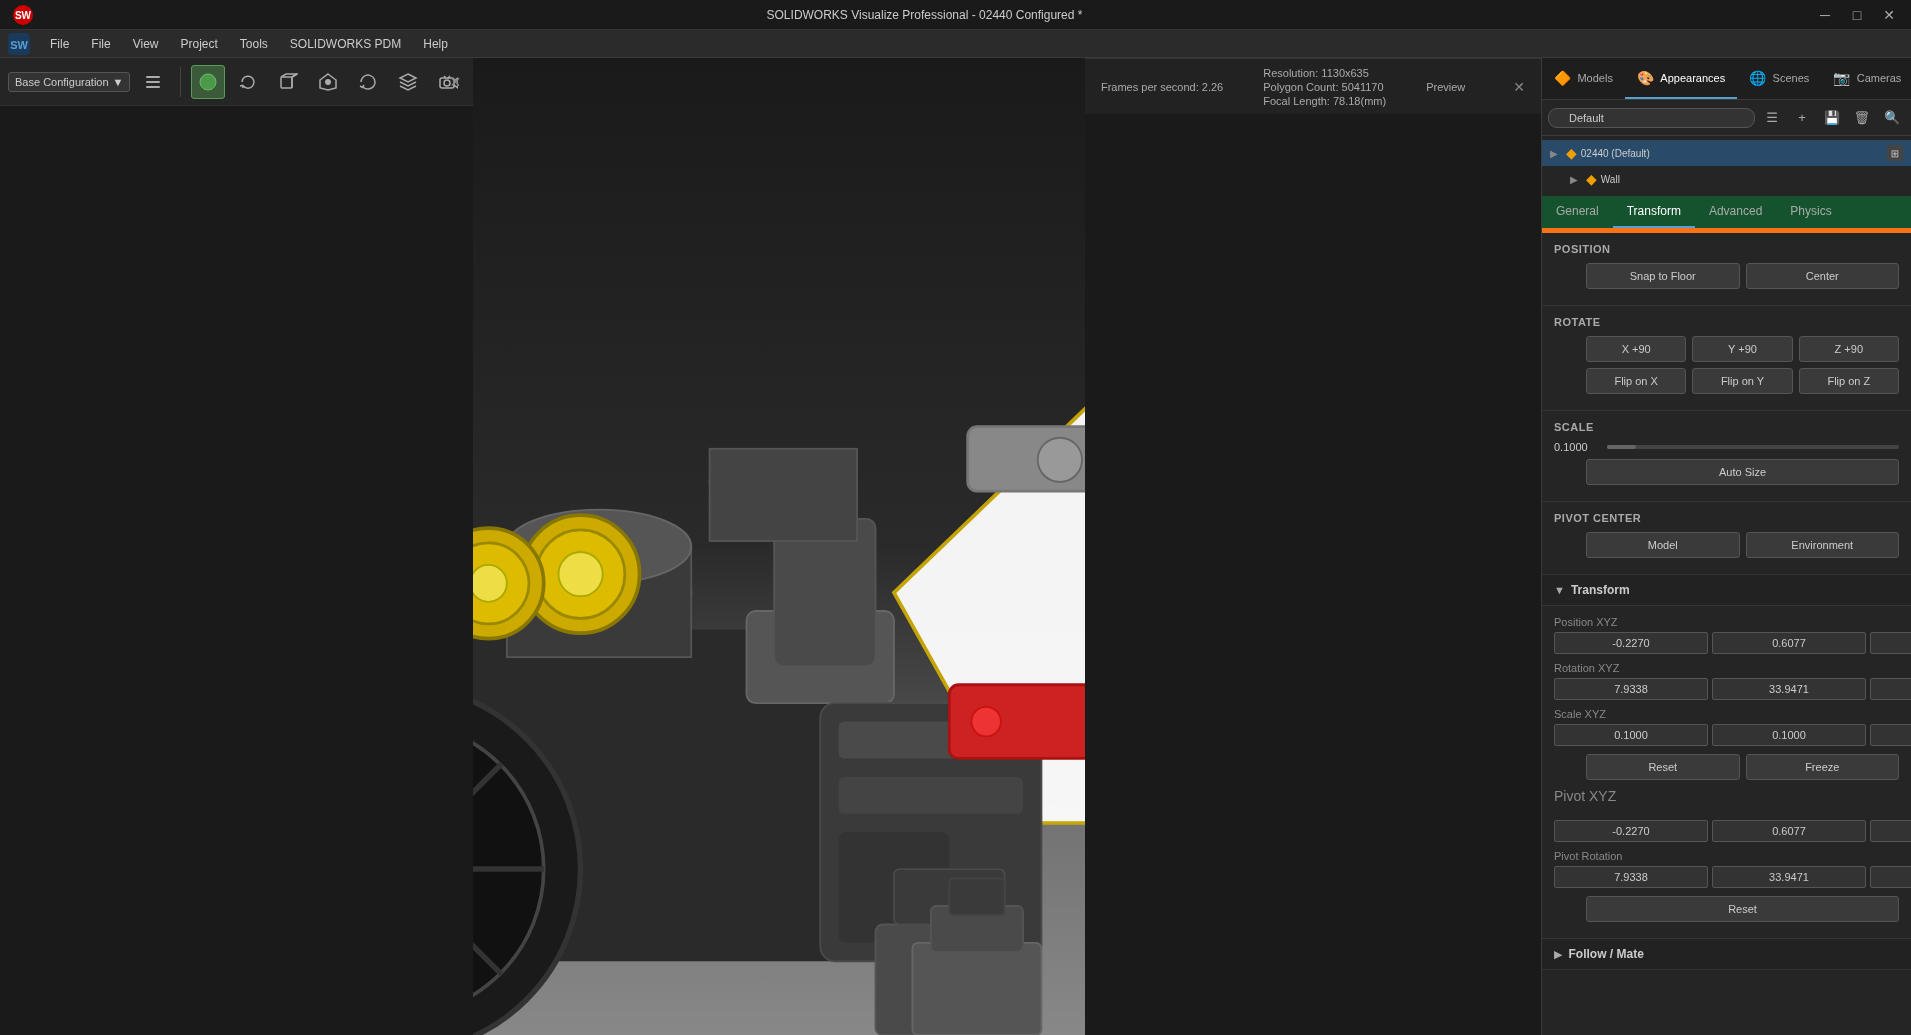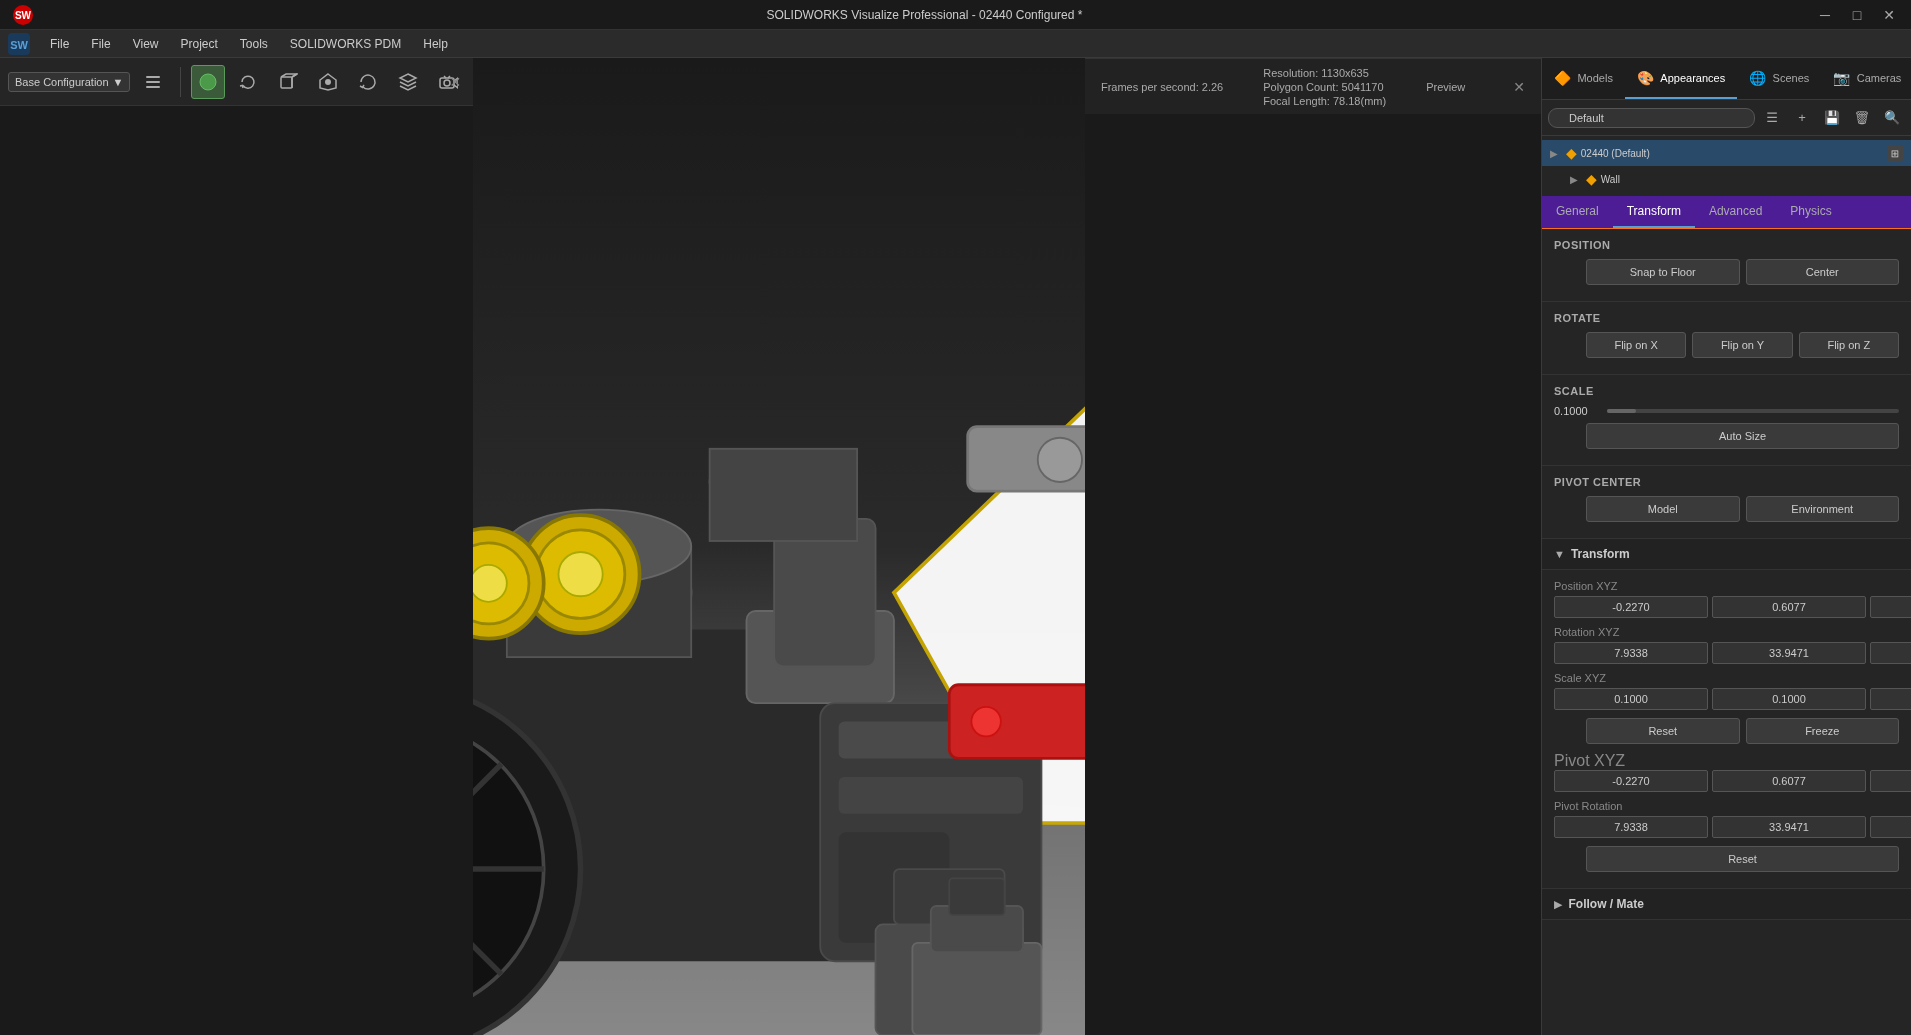--- a/index.html
+++ b/index.html
@@ -291,22 +291,22 @@
     
     #properties-panel {
       flex: 1;
       overflow-y: auto;
       background: #252525;
     }
 
     
     #property-tabs {
       display: flex;
-      background: #4c1d95;
-      border-bottom: 1px solid #f97316;
+      background: #14532d;
+      border-bottom: 5px solid #f97316;
     }
     .property-tab {
       padding: 8px 14px;
       cursor: pointer;
       font-size: 12px;
       color: #aaa;
       border-bottom: 2px solid transparent;
     }
     .property-tab.active {
       color: #fff;
@@ -673,20 +673,25 @@
         <div class="prop-section-title">Position</div>
         <div class="prop-row">
           <button class="prop-btn">Snap to Floor</button>
           <button class="prop-btn">Center</button>
         </div>
       </div>
 
       <div class="prop-section">
         <div class="prop-section-title">Rotate</div>
         <div class="prop-row">
+          <button class="prop-btn">X +90</button>
+          <button class="prop-btn">Y +90</button>
+          <button class="prop-btn">Z +90</button>
+        </div>
+        <div class="prop-row">
           <button class="prop-btn">Flip on X</button>
           <button class="prop-btn">Flip on Y</button>
           <button class="prop-btn">Flip on Z</button>
         </div>
       </div>
 
       <div class="prop-section">
         <div class="prop-section-title">Scale</div>
         <div class="scale-row">
           <span class="scale-value">0.1000</span>
@@ -740,21 +745,21 @@
             <input class="prop-input" type="text" value="0.1000" style="">
           </div>
         </div>
 
         <div class="prop-row">
           <button class="prop-btn">Reset</button>
           <button class="prop-btn">Freeze</button>
         </div>
 
         <div style="margin-bottom:8px;margin-top:8px;">
-          <div style="font-size:16px;color:#888;margin-bottom:0;">Pivot XYZ</div>
+          <div style="font-size:14px;color:#888;margin-bottom:16px;">Pivot XYZ</div>
           <div class="three-inputs">
             <input class="prop-input" type="text" value="-0.2270" style="">
             <input class="prop-input" type="text" value="0.6077" style="">
             <input class="prop-input" type="text" value="-0.1277" style="">
           </div>
         </div>
 
         <div style="margin-bottom:8px;">
           <div style="font-size:11px;color:#888;margin-bottom:4px;">Pivot Rotation</div>
           <div class="three-inputs">

